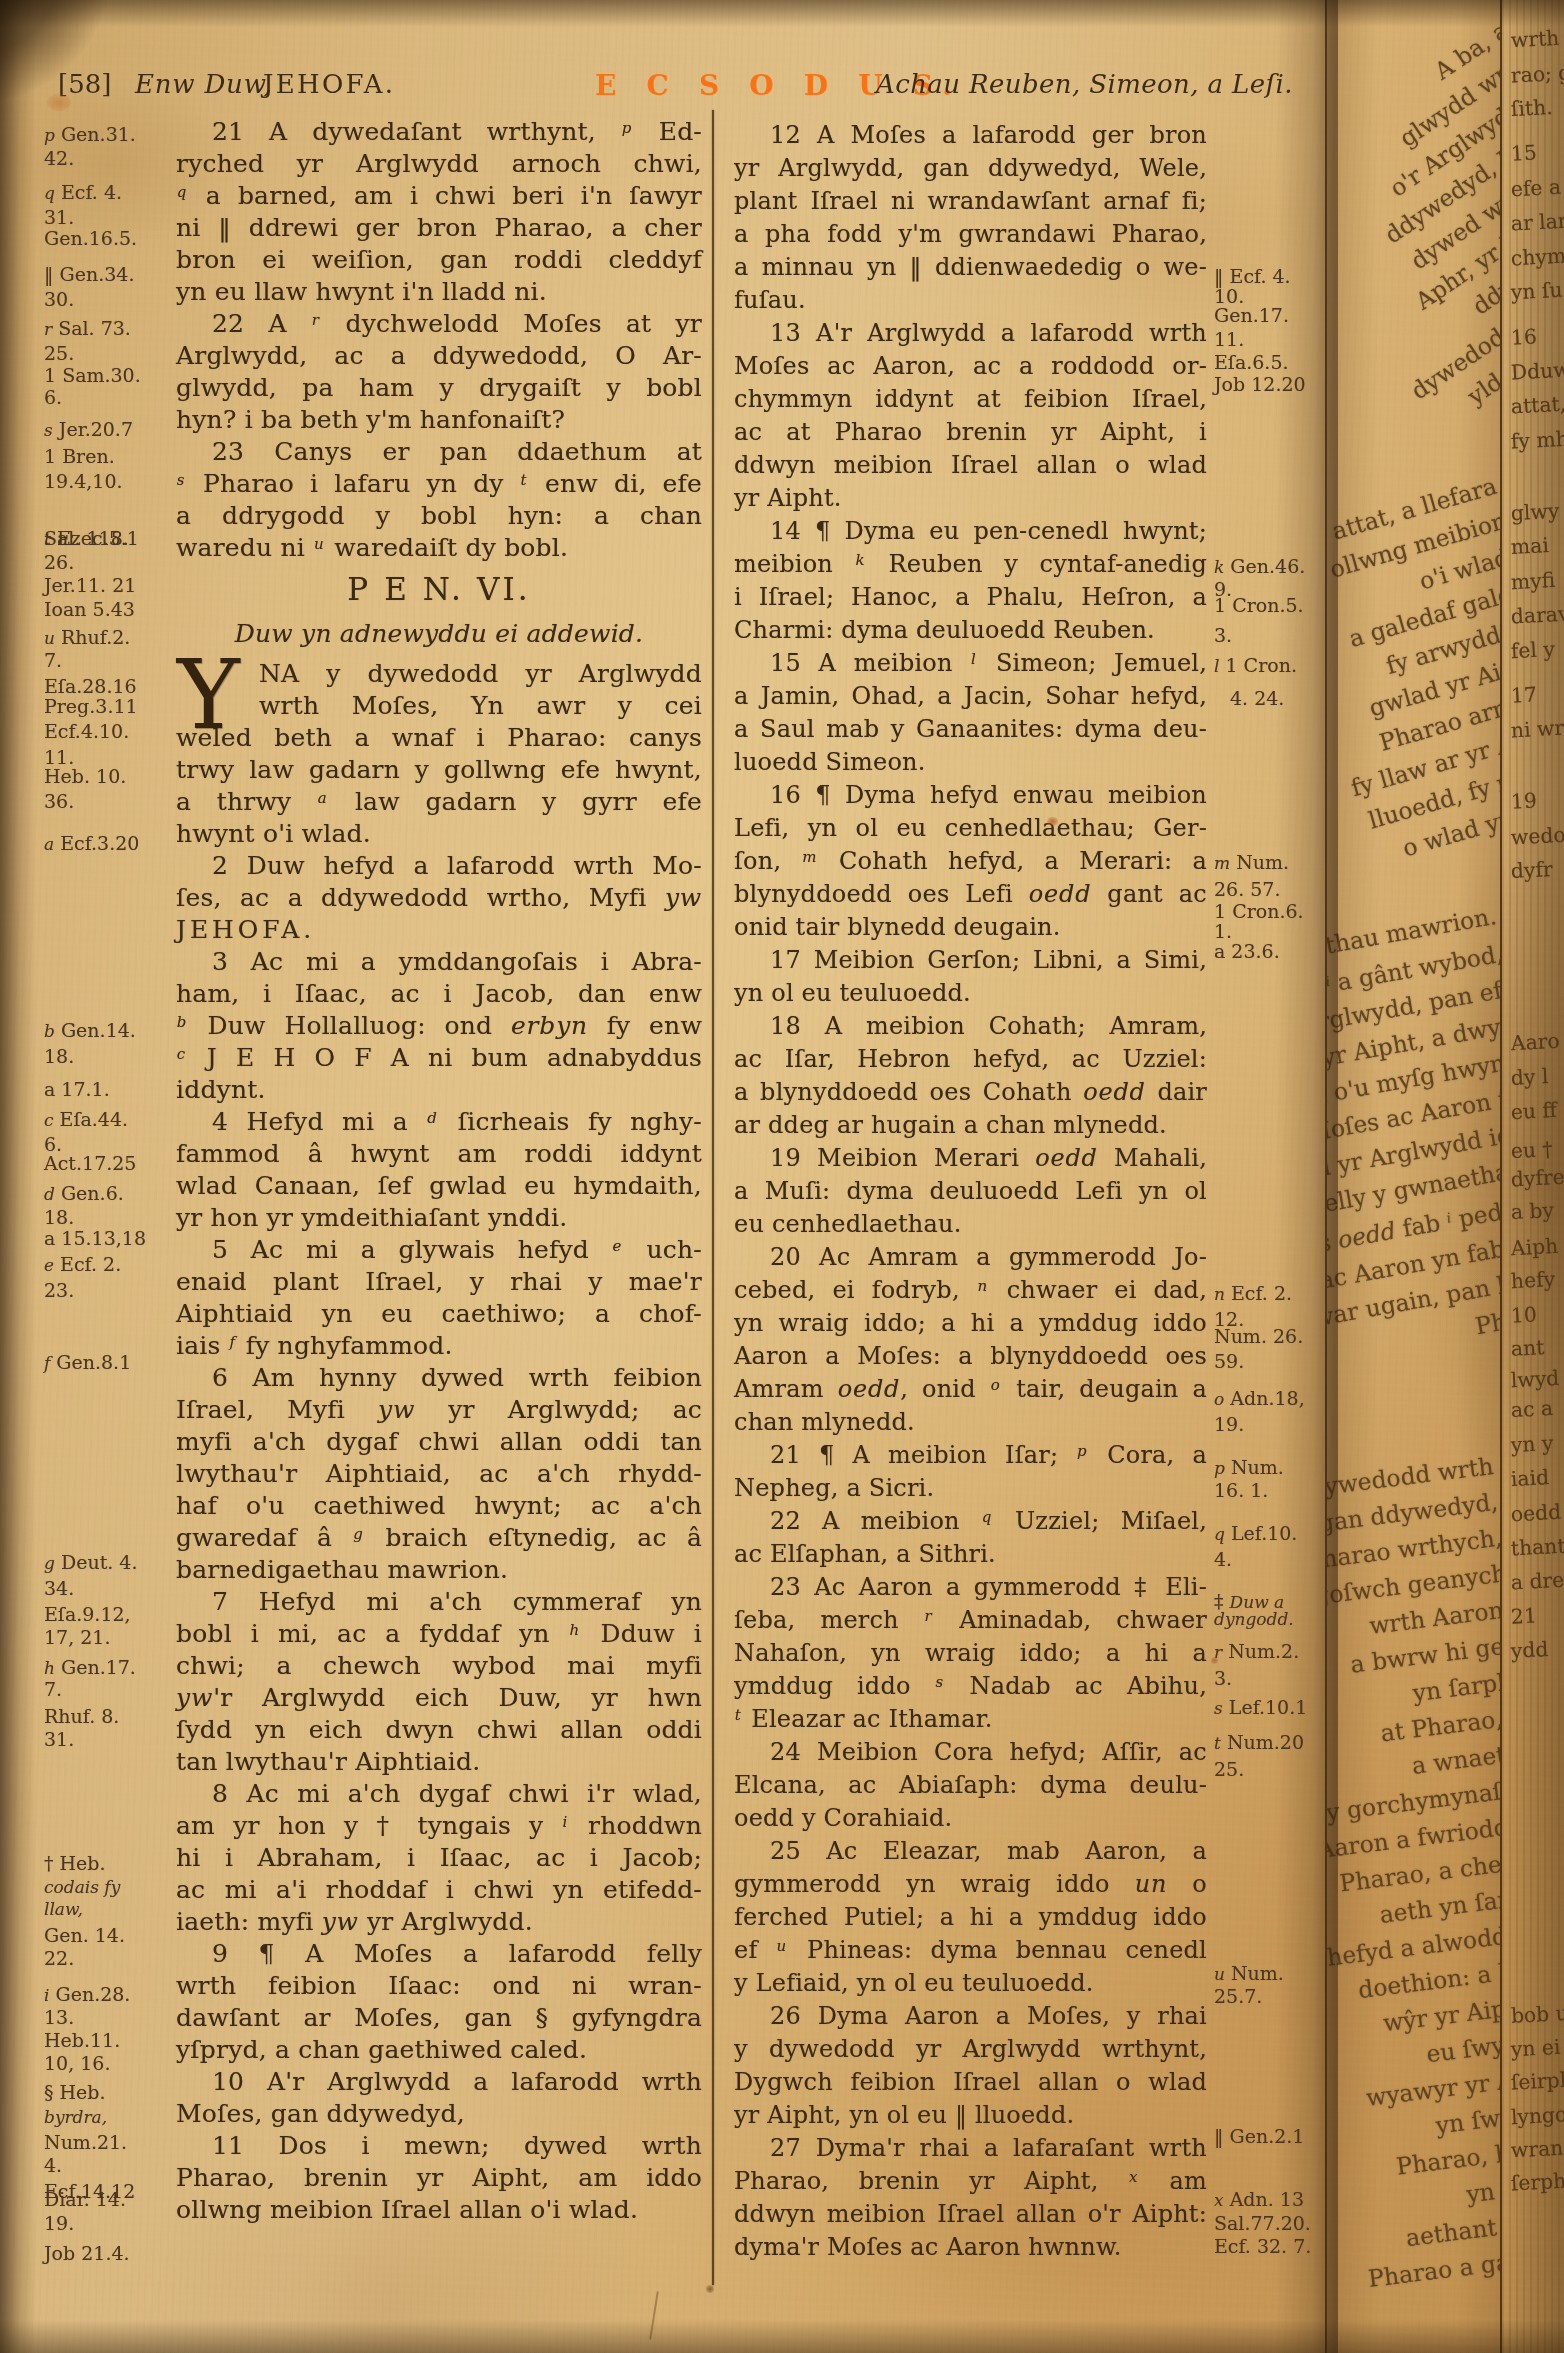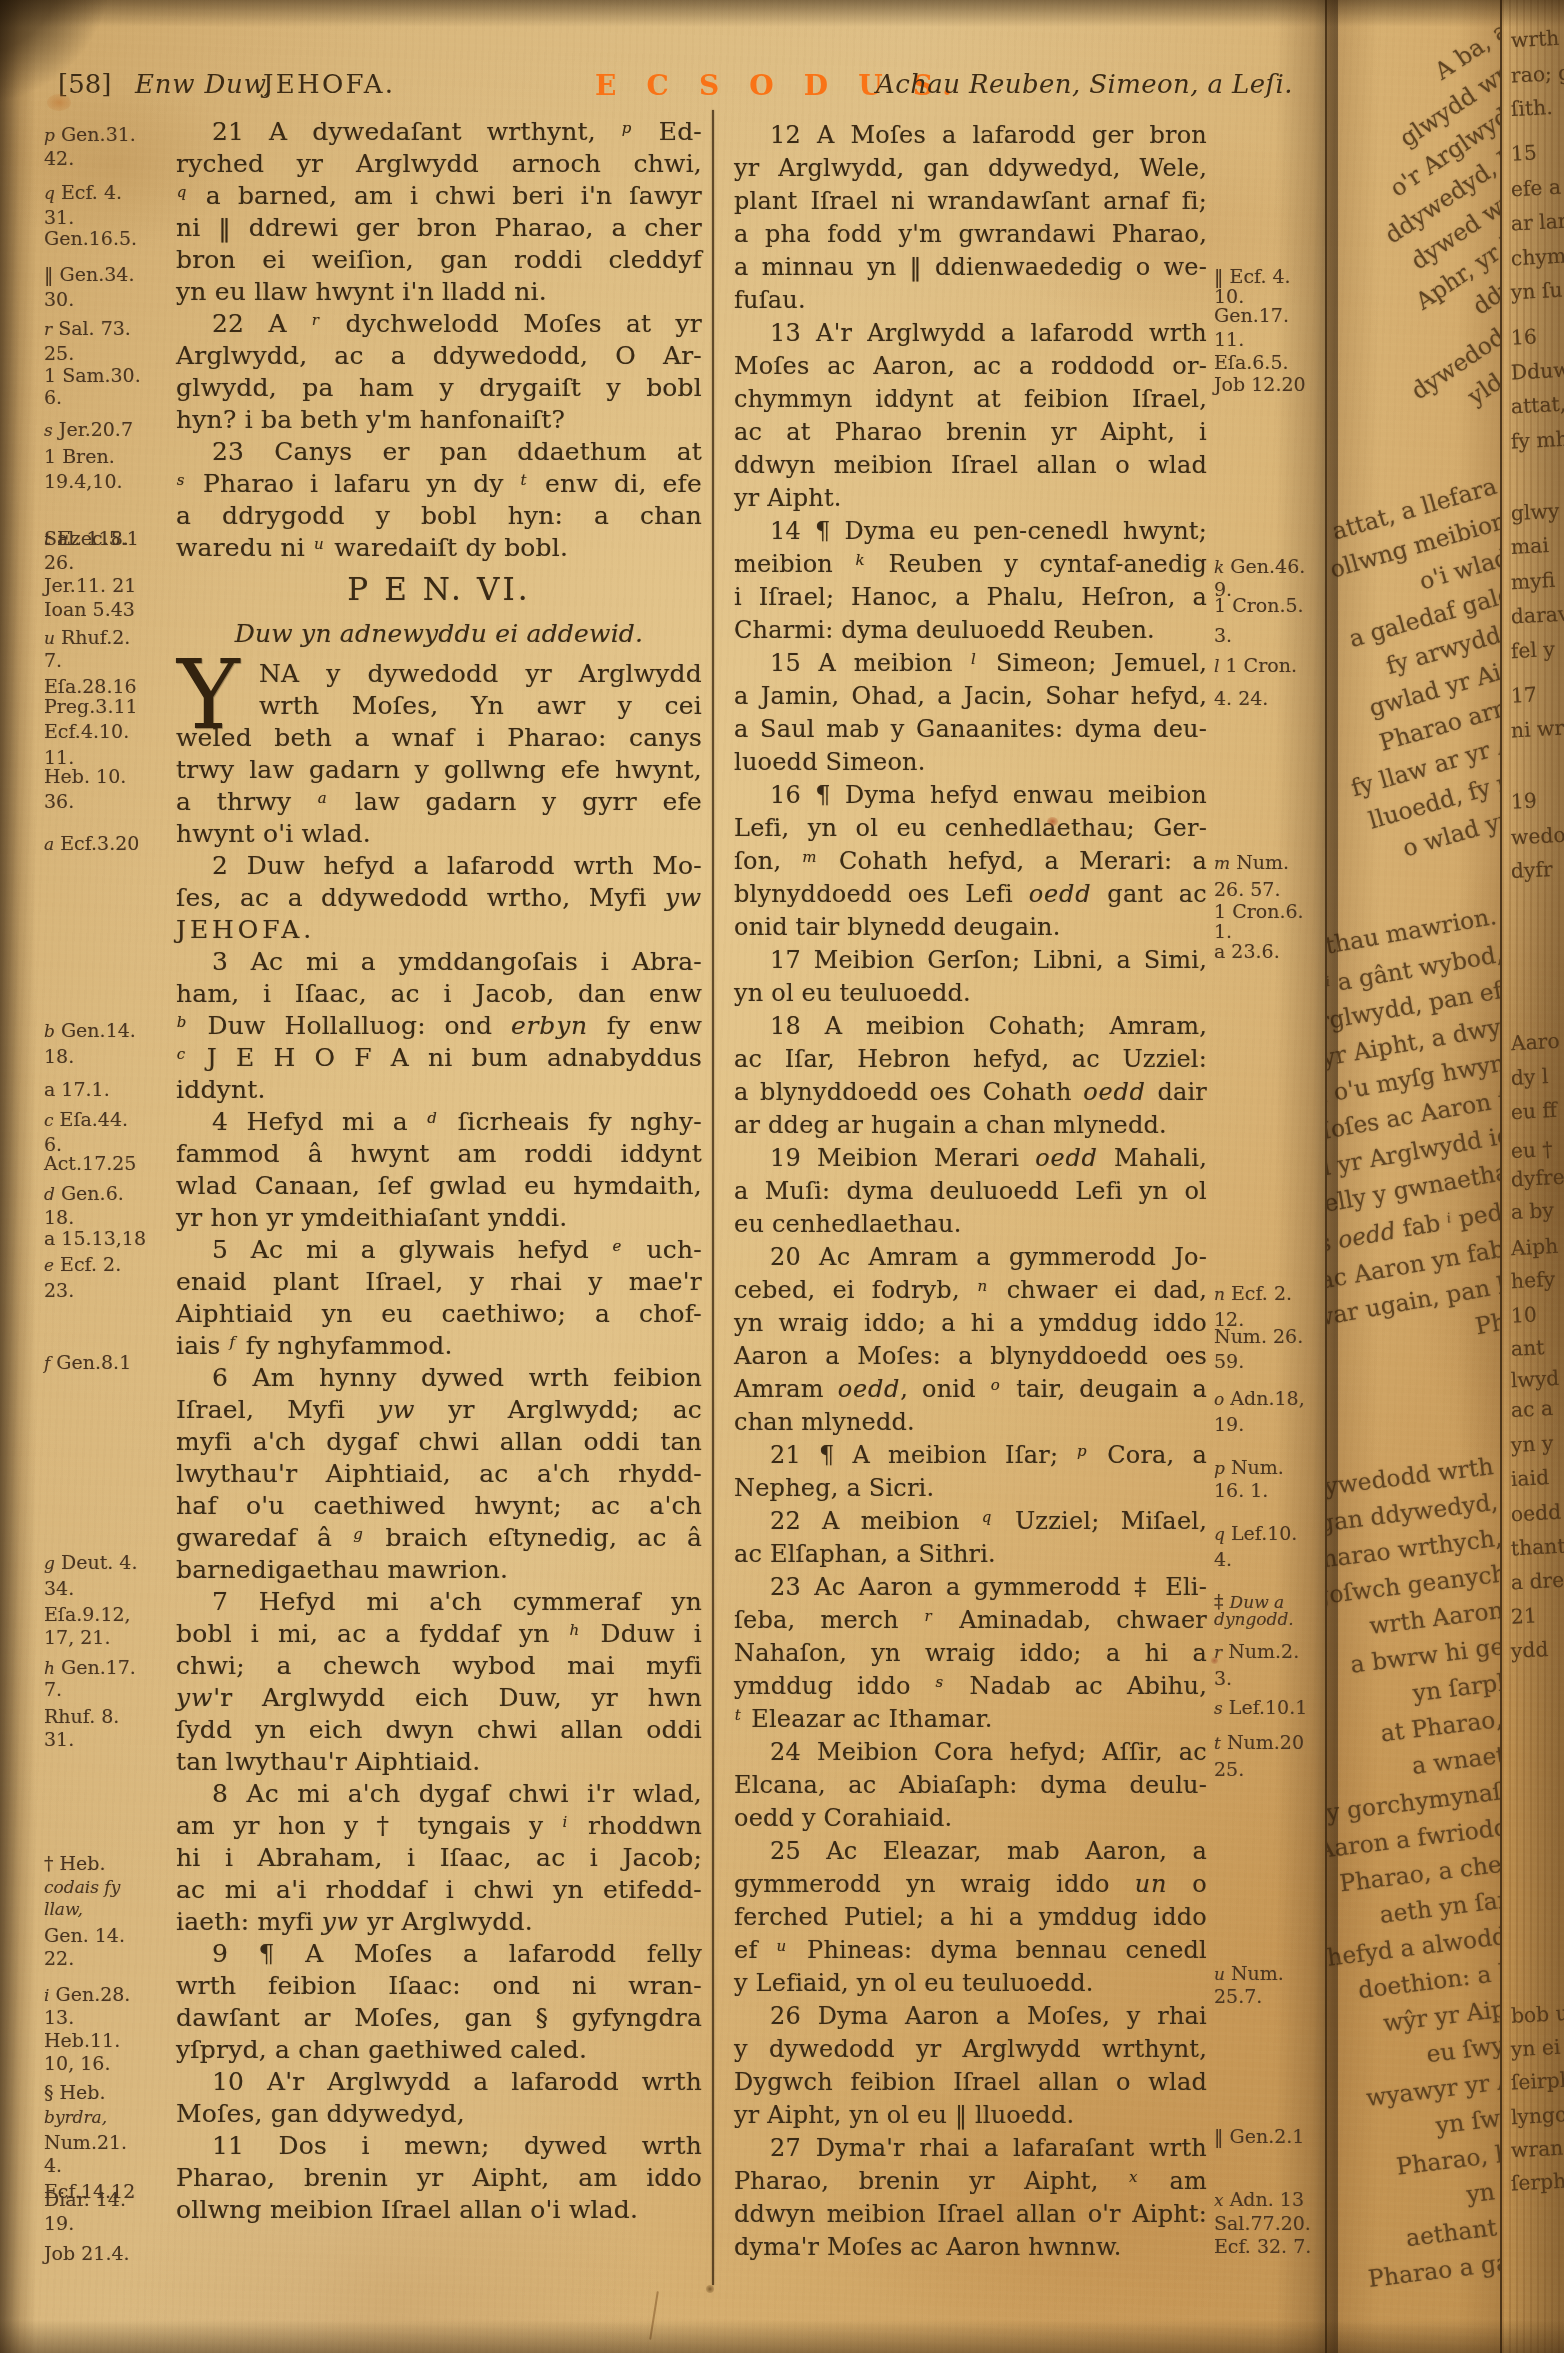--- a/index.html
+++ b/index.html
@@ -312,21 +312,21 @@
       <div class="mnote" style="position: absolute; top: 286px;">10.</div>
       <div class="mnote" style="position: absolute; top: 305px;">Gen.17.</div>
       <div class="mnote" style="position: absolute; top: 329px;">11.</div>
       <div class="mnote" style="position: absolute; top: 352px;">Eſa.6.5.</div>
       <div class="mnote" style="position: absolute; top: 374px;">Job 12.20</div>
       <div class="mnote" style="position: absolute; top: 556px;"><i>k</i> Gen.46.</div>
       <div class="mnote" style="position: absolute; top: 579px;">9.</div>
       <div class="mnote" style="position: absolute; top: 595px;">1 Cron.5.</div>
       <div class="mnote" style="position: absolute; top: 625px;">3.</div>
       <div class="mnote" style="position: absolute; top: 655px;"><i>l</i> 1 Cron.</div>
-      <div class="mnote" style="position: absolute; top: 688px;">4. 24.</div>
+      <div class="mnote" style="position: absolute; top: 688px; margin-left: 16px;">4. 24.</div>
       <div class="mnote" style="position: absolute; top: 852px;"><i>m</i> Num.</div>
       <div class="mnote" style="position: absolute; top: 879px;">26. 57.</div>
       <div class="mnote" style="position: absolute; top: 901px;">1 Cron.6.</div>
       <div class="mnote" style="position: absolute; top: 921px;">1.</div>
       <div class="mnote" style="position: absolute; top: 941px;">a 23.6.</div>
       <div class="mnote" style="position: absolute; top: 1283px;"><i>n</i> Ecf. 2.</div>
       <div class="mnote" style="position: absolute; top: 1309px;">12.</div>
       <div class="mnote" style="position: absolute; top: 1326px;">Num. 26.</div>
       <div class="mnote" style="position: absolute; top: 1351px;">59.</div>
       <div class="mnote" style="position: absolute; top: 1388px;"><i>o</i> Adn.18,</div>

